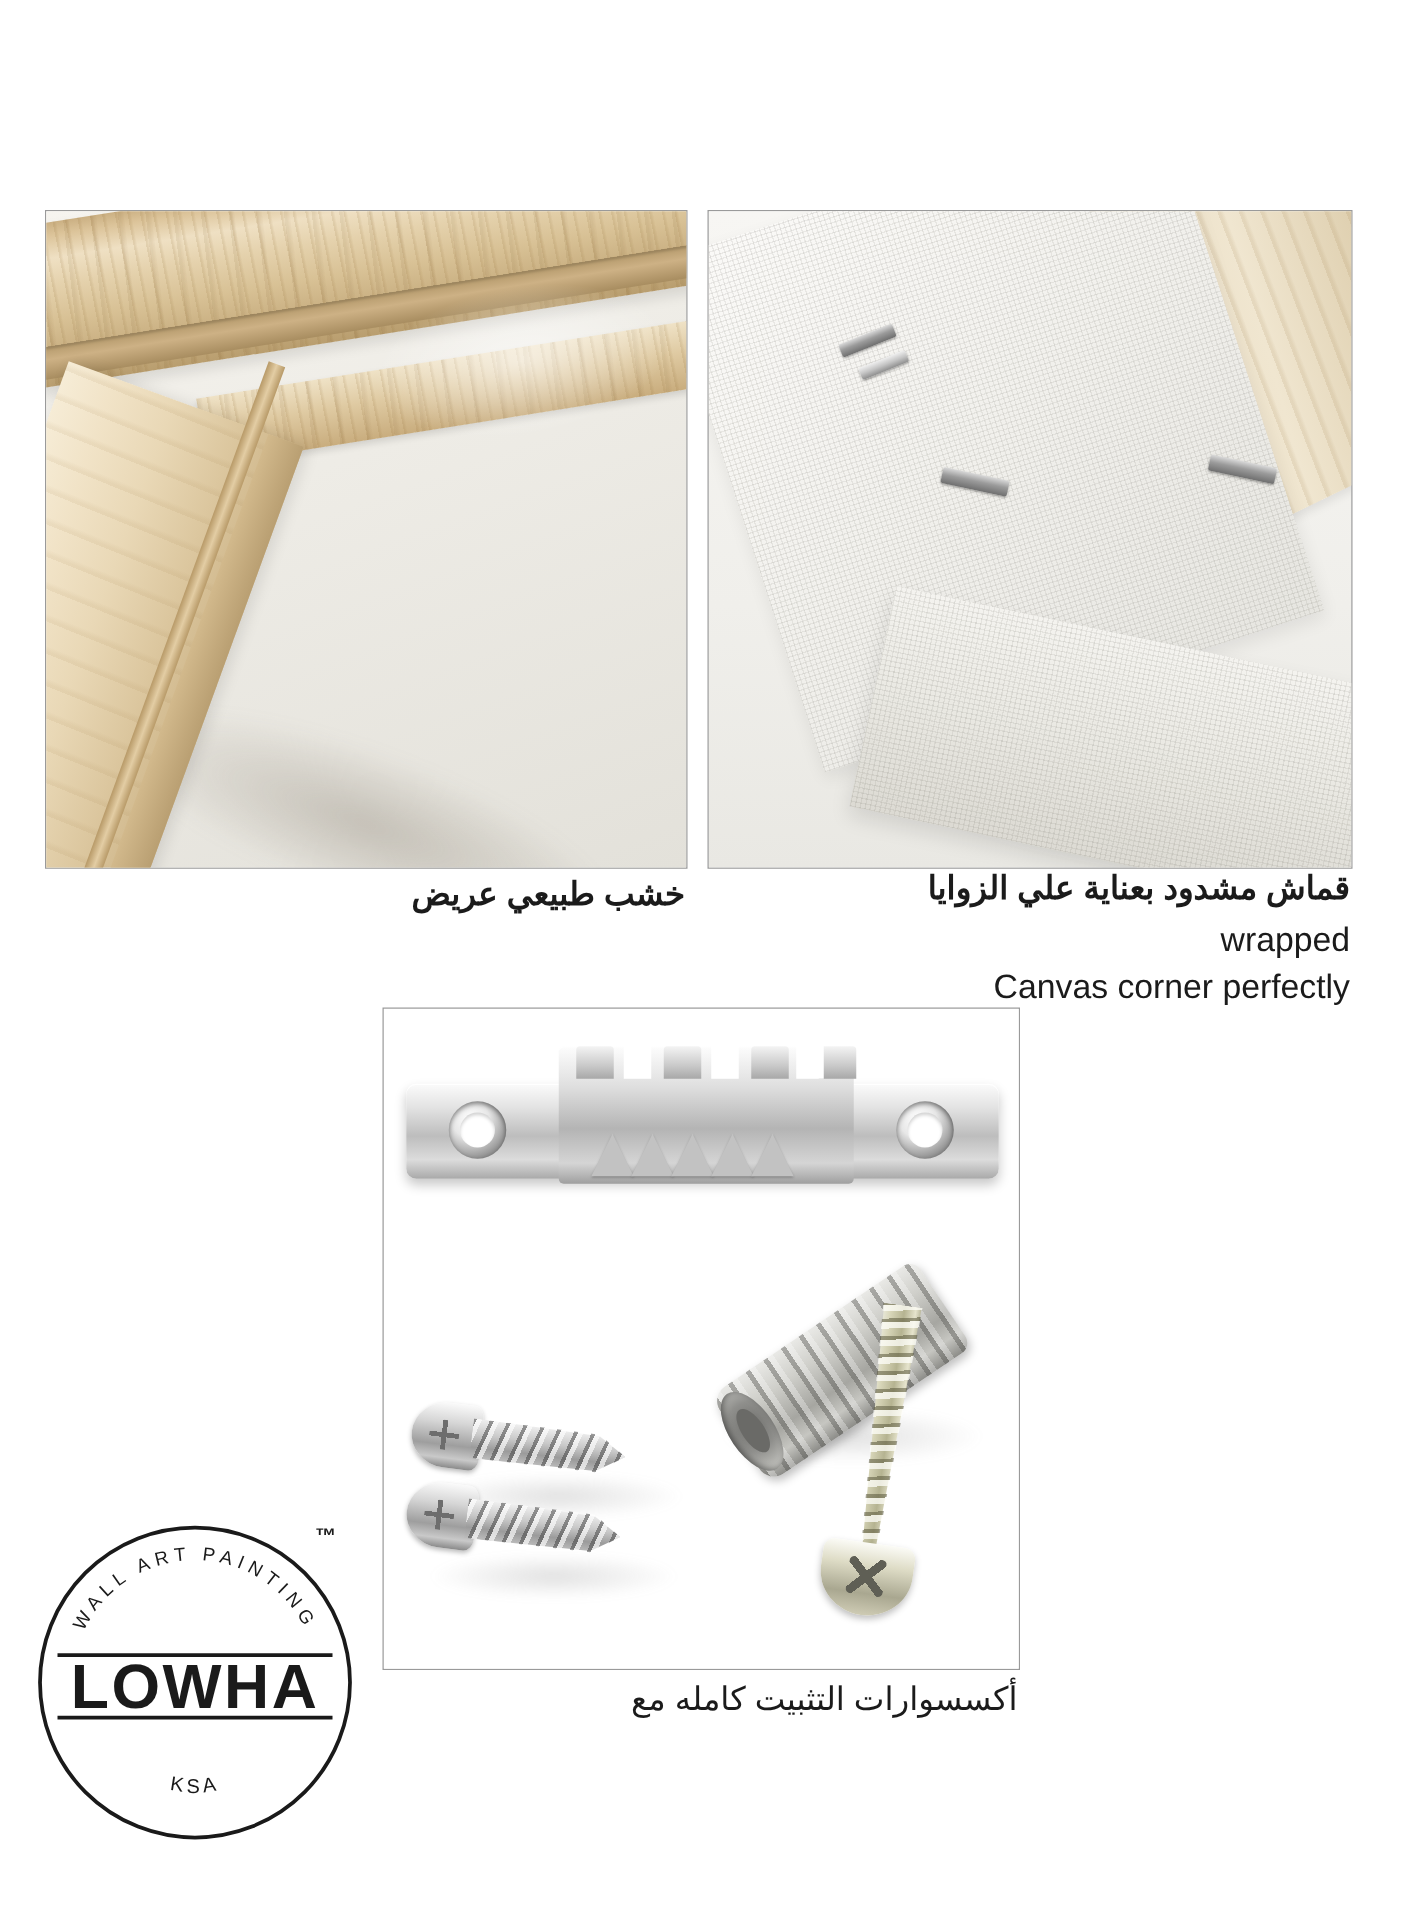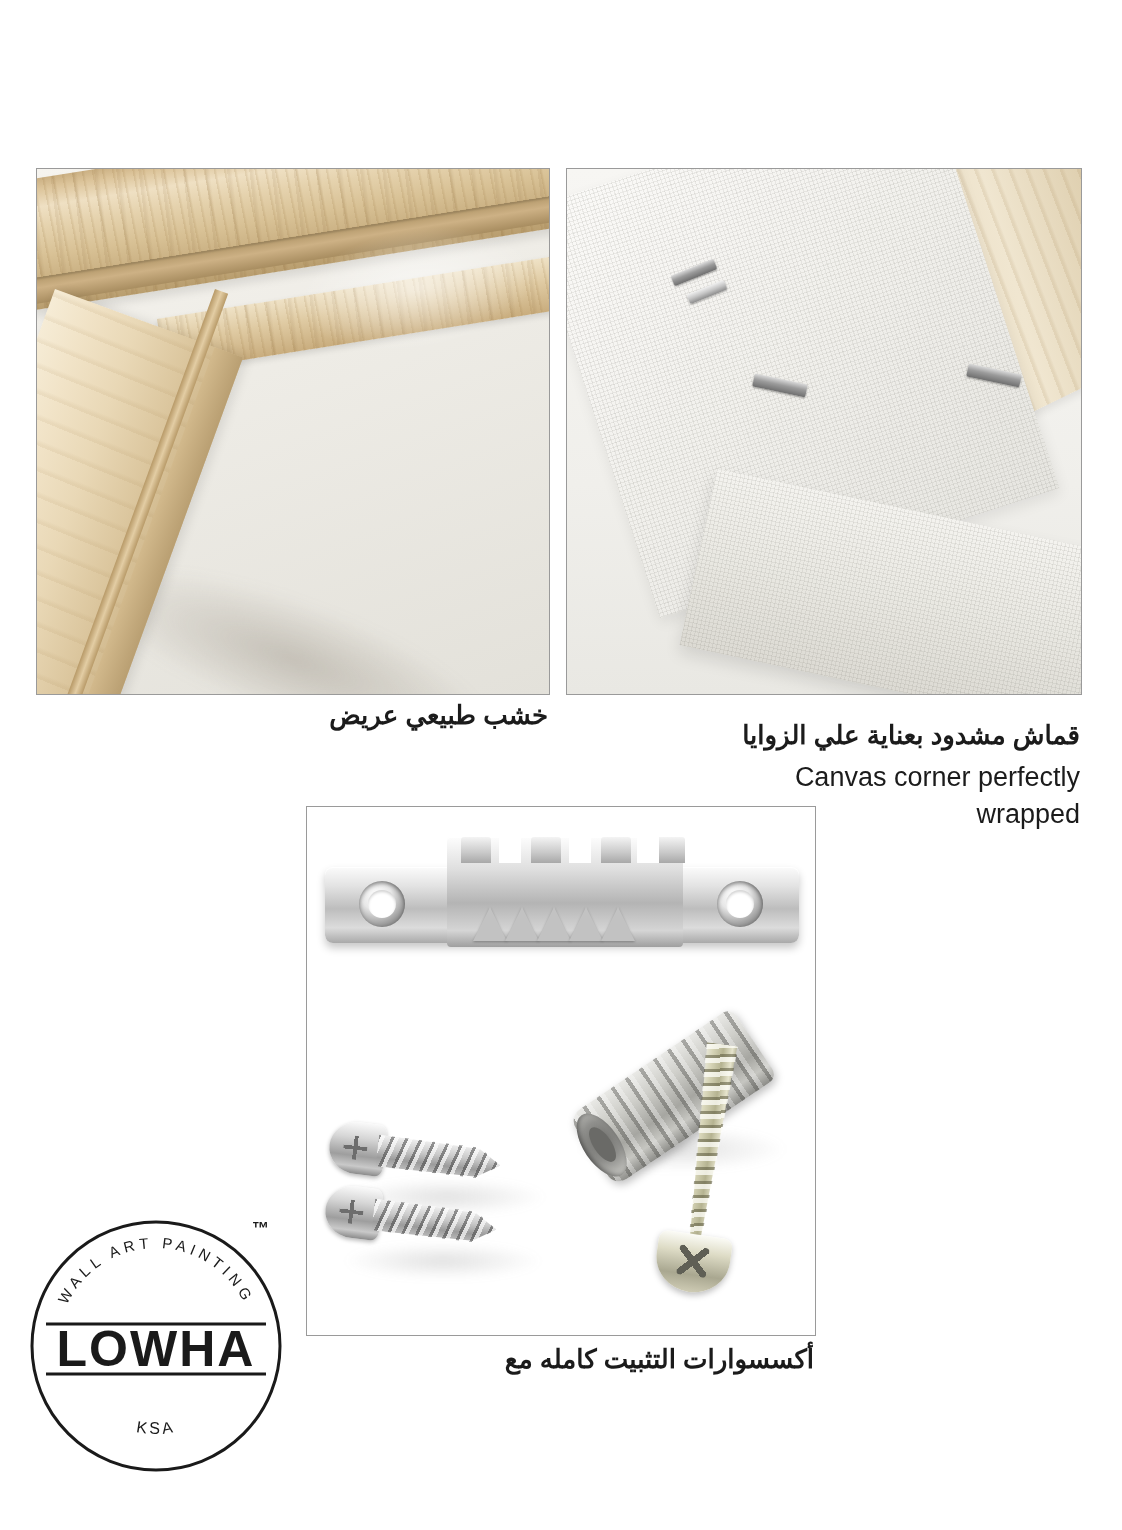--- a/index.html
+++ b/index.html
@@ -59,31 +59,31 @@
     font-size: 27px;
     font-weight: 400;
   }
   #caption-wood {
     left: 36px;
     top: 698px;
     width: 512px;
   }
   #caption-canvas {
     left: 566px;
-    top: 718px;
+    top: 693px;
     width: 514px;
   }
   #caption-hardware {
     left: 306px;
     top: 1340px;
     width: 508px;
   }
   #caption-hardware .ar {
     font-size: 26px;
-    font-weight: 700;
+    font-weight: 400;
     line-height: 1.5;
   }
 
   
   .wood-scene {
     position: absolute;
     inset: 0;
     background: linear-gradient(180deg, #f2efe9 0%, #eceae4 55%, #e6e3dc 100%);
   }
   
@@ -490,22 +490,22 @@
     </div>
     <div class="staple" id="staple-1"></div>
     <div class="staple" id="staple-2"></div>
     <div class="staple" id="staple-3"></div>
     <div class="staple" id="staple-4"></div>
   </div>
 </div>
 
 <div class="caption" id="caption-canvas">
   <div class="ar">قماش مشدود بعناية علي الزوايا</div>
+  <div class="en">wrapped</div>
   <div class="en">Canvas corner perfectly</div>
-  <div class="en">wrapped</div>
 </div>
 
 <div class="panel" id="panel-hardware">
   <div class="hw-scene">
 
     <div class="hanger">
       <div class="plate"></div>
       <div class="center-block"></div>
       <div class="tab" style="left:136px;"></div>
       <div class="tab" style="left:206px;"></div>

